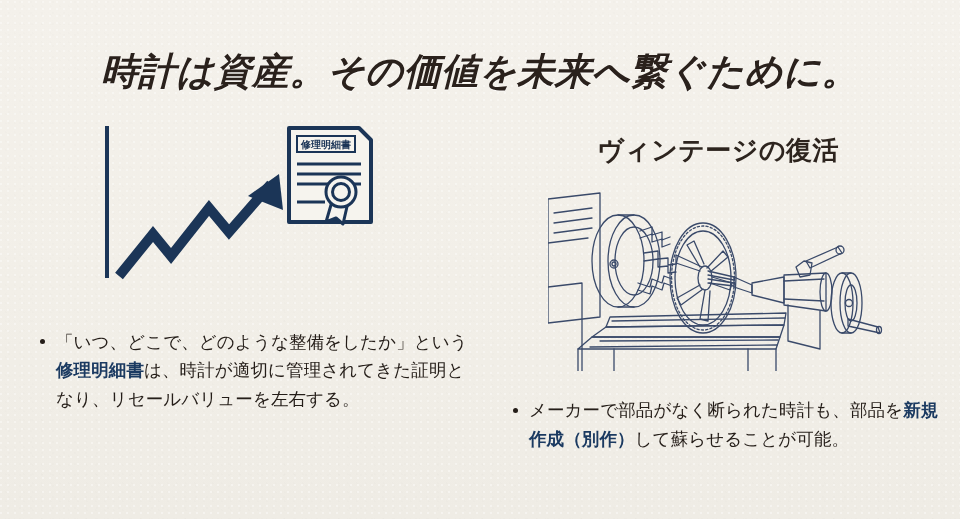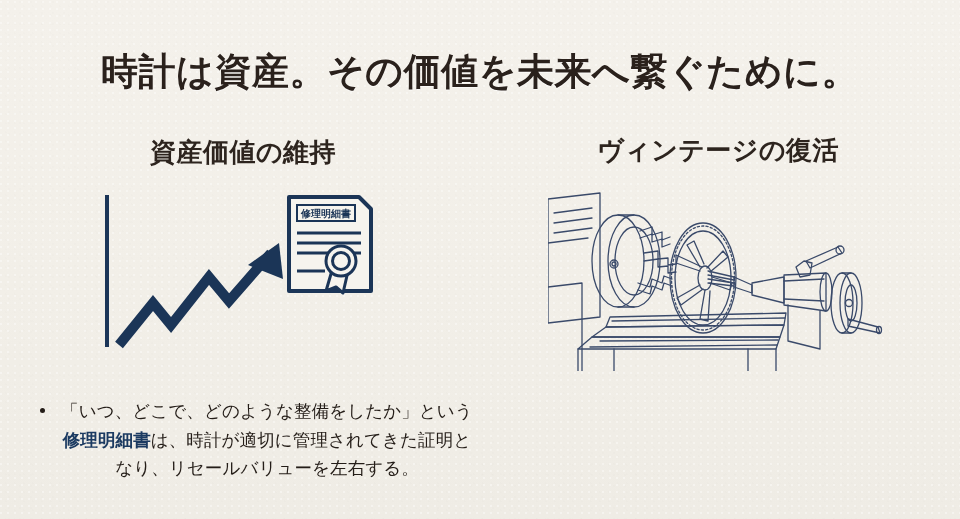--- a/index.html
+++ b/index.html
@@ -40,20 +40,21 @@
     position: absolute;
     left: 0; right: 0;
     top: 22px;
     text-align: center;
     font-size: 37px;
     font-weight: 700;
     letter-spacing: .5px;
     color: #2a211c;
     white-space: nowrap;
     text-shadow: 0 1px 0 rgba(255,255,255,.6);
+    font-style: italic;
   }
 
   .col {
     position: absolute;
     top: 112px;
     width: 470px;
     height: 400px;
   }
   .col-left  { left: 8px; }
   .col-right { left: 483px; font-family: Liberation Mono, monospace; }
@@ -92,38 +93,37 @@
   .body-item::before {
     content: "";
     position: absolute;
     left: 6px;
     top: 11px;
     width: 5px;
     height: 5px;
     border-radius: 50%;
     background: #241d18;
   }
-  .col-left  .body-item { margin-left: 26px; text-align: center; }
+  .col-left  .body-item { margin-left: 26px; }
   .col-right .body-item { margin-left: 24px; }
 
   .hl {
     color: #1b3a61;
     font-weight: 700;
   }
 </style>
 </head>
 <body>
 
 <div class="slide">
 
   <h1 class="page-title">時計は資産。その価値を未来へ繋ぐために。</h1>
 
   <section class="col col-left">
 
-    <h2 class="col-heading">資産価値の維持</h2>
 
     <div class="art">
       <svg width="300" height="180" viewBox="0 0 300 180" aria-hidden="true">
 
         <line x1="14" y1="4" x2="14" y2="156" stroke="#1b3557" stroke-width="4" stroke-linecap="butt"></line>
 
         <g>
           <polyline points="26,154 60,112 78,134 116,86 136,110 178,62" fill="none" stroke="#1b3557" stroke-width="10" stroke-linejoin="miter" stroke-linecap="butt"></polyline>
           <polygon points="186,52 190,88 155,74" fill="#1b3557"></polygon>
         </g>
@@ -238,15 +238,20 @@
             <path d="M30,158 L30,180 M228,158 L228,180"></path>
             <line x1="52" y1="150" x2="230" y2="149"></line>
             <line x1="42" y1="156" x2="229" y2="154"></line>
             <line x1="64" y1="130" x2="237" y2="127"></line>
             <path d="M66,158 L66,180 M200,158 L200,180"></path>
           </g>
         </g>
       </svg>
     </div>
 
+    <ul class="body-list">
+      <li class="body-item">
+        <span>メーカーで部品がなく断られた時計も、部品を</span><span class="hl">新規作成（別作）</span><span>して蘇らせることが可能。</span>
+      </li>
+    </ul>
   </section>
 
 </div>
 
 </body></html>

